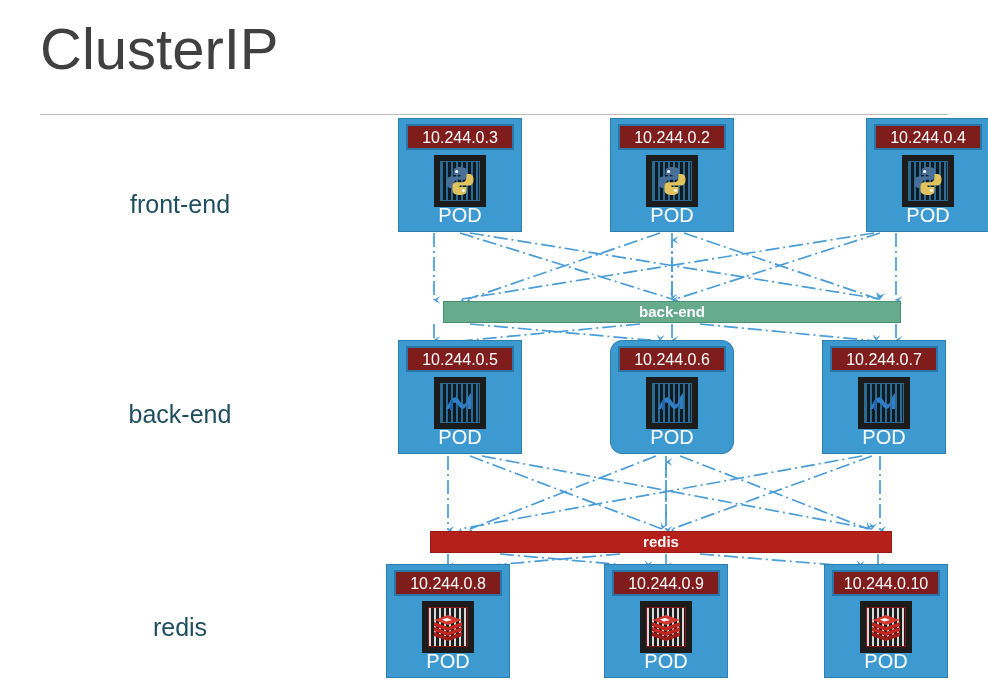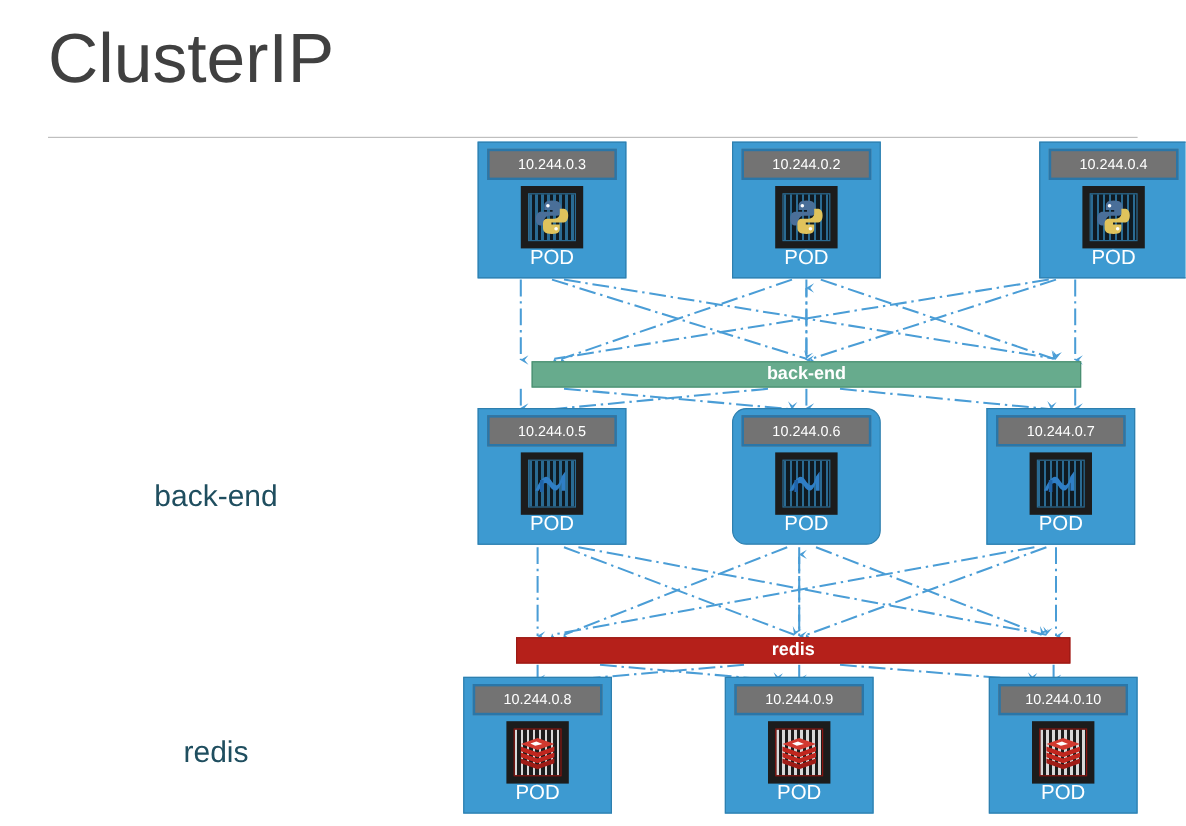--- a/index.html
+++ b/index.html
@@ -60,46 +60,46 @@
     border: 1px solid #2e7fae;
     box-sizing: border-box;
     z-index: 5;
   }
   .pod .ip {
     position: absolute;
     left: 7px;
     top: 5px;
     right: 7px;
     height: 26px;
-    background: #737373;
+    background: #7f1d1d;
     border: 2px solid #2a76a8;
     box-sizing: border-box;
     color: #ffffff;
-    font-size: 12px;
+    font-size: 16px;
     line-height: 23px;
     text-align: center;
     white-space: nowrap;
   }
   .pod .podicon {
     position: absolute;
     left: 50%;
     top: 36px;
     transform: translateX(-50%);
     width: 52px;
     height: 52px;
     background: #1c1c1c;
   }
   .pod .podlabel {
     position: absolute;
     left: 0;
     right: 0;
     bottom: 6px;
     text-align: center;
     color: #ffffff;
-    font-size: 17px;
+    font-size: 20px;
     line-height: 20px;
   }
 
   
   .icon-art {
     position: absolute;
     left: 6px;
     top: 6px;
     width: 40px;
     height: 40px;
@@ -225,20 +225,21 @@
     <g stroke="#4a9dd6" stroke-width="1.7" fill="none" stroke-dasharray="14 4 2 4" stroke-linecap="butt">
       <path d="M448,554 L448,566" marker-end="url(#ah)"></path>
       <path d="M666,554 L666,566" marker-end="url(#ah)"></path>
       <path d="M878,554 L878,566" marker-end="url(#ah)"></path>
       <path d="M500,554 L648,567" marker-end="url(#ah)"></path>
       <path d="M700,554 L860,567" marker-end="url(#ah)"></path>
       <path d="M620,554 L470,567" marker-end="url(#ah)"></path>
     </g>
   </svg>
 
+  <div class="row-label" id="label-frontend">front-end</div>
 
   <div class="pod" style="left:398px; top:118px;">
     <div class="ip">10.244.0.3</div>
     <div class="podicon">
       <div class="icon-art">
         <div class="bars"></div>
         <svg class="glyph" viewBox="0 0 40 40" xmlns="http://www.w3.org/2000/svg">
           <path d="M20,6 C14,6 13.5,8.5 13.5,11 L13.5,14 L20.5,14 L20.5,15.5 L11,15.5 C8.5,15.5 6.5,17.5 6.5,21.5 C6.5,25.5 8.5,27 11,27 L13.5,27 L13.5,23.5 C13.5,20.5 15.5,18.8 18,18.8 L24,18.8 C26,18.8 27.5,17.2 27.5,15 L27.5,11 C27.5,8.5 26,6 20,6 Z" fill="#4a6f99"></path>
           <circle cx="16.6" cy="10.4" r="1.5" fill="#ffffff"></circle>
           <path d="M20,34 C26,34 26.5,31.5 26.5,29 L26.5,26 L19.5,26 L19.5,24.5 L29,24.5 C31.5,24.5 33.5,22.5 33.5,18.5 C33.5,14.5 31.5,13 29,13 L26.5,13 L26.5,16.5 C26.5,19.5 24.5,21.2 22,21.2 L16,21.2 C14,21.2 12.5,22.8 12.5,25 L12.5,29 C12.5,31.5 14,34 20,34 Z" fill="#e0c35c"></path>

